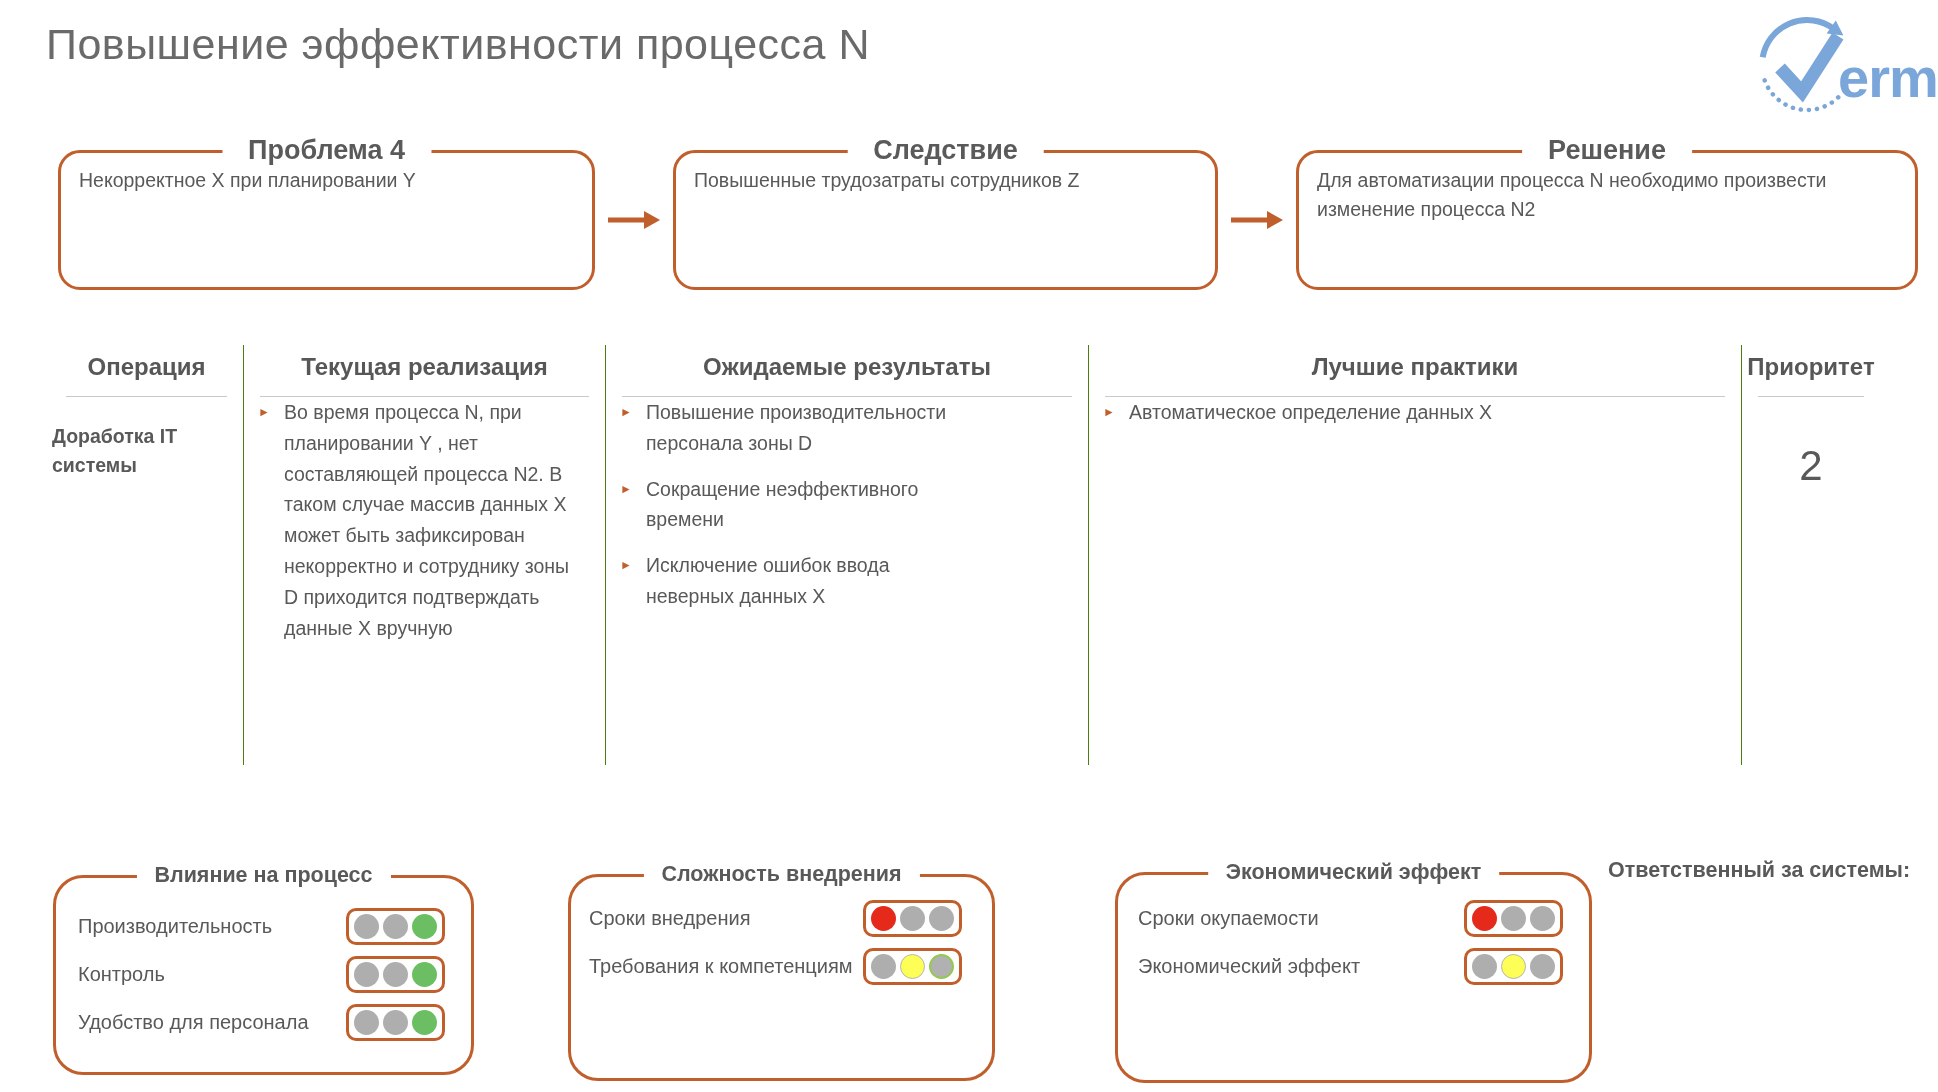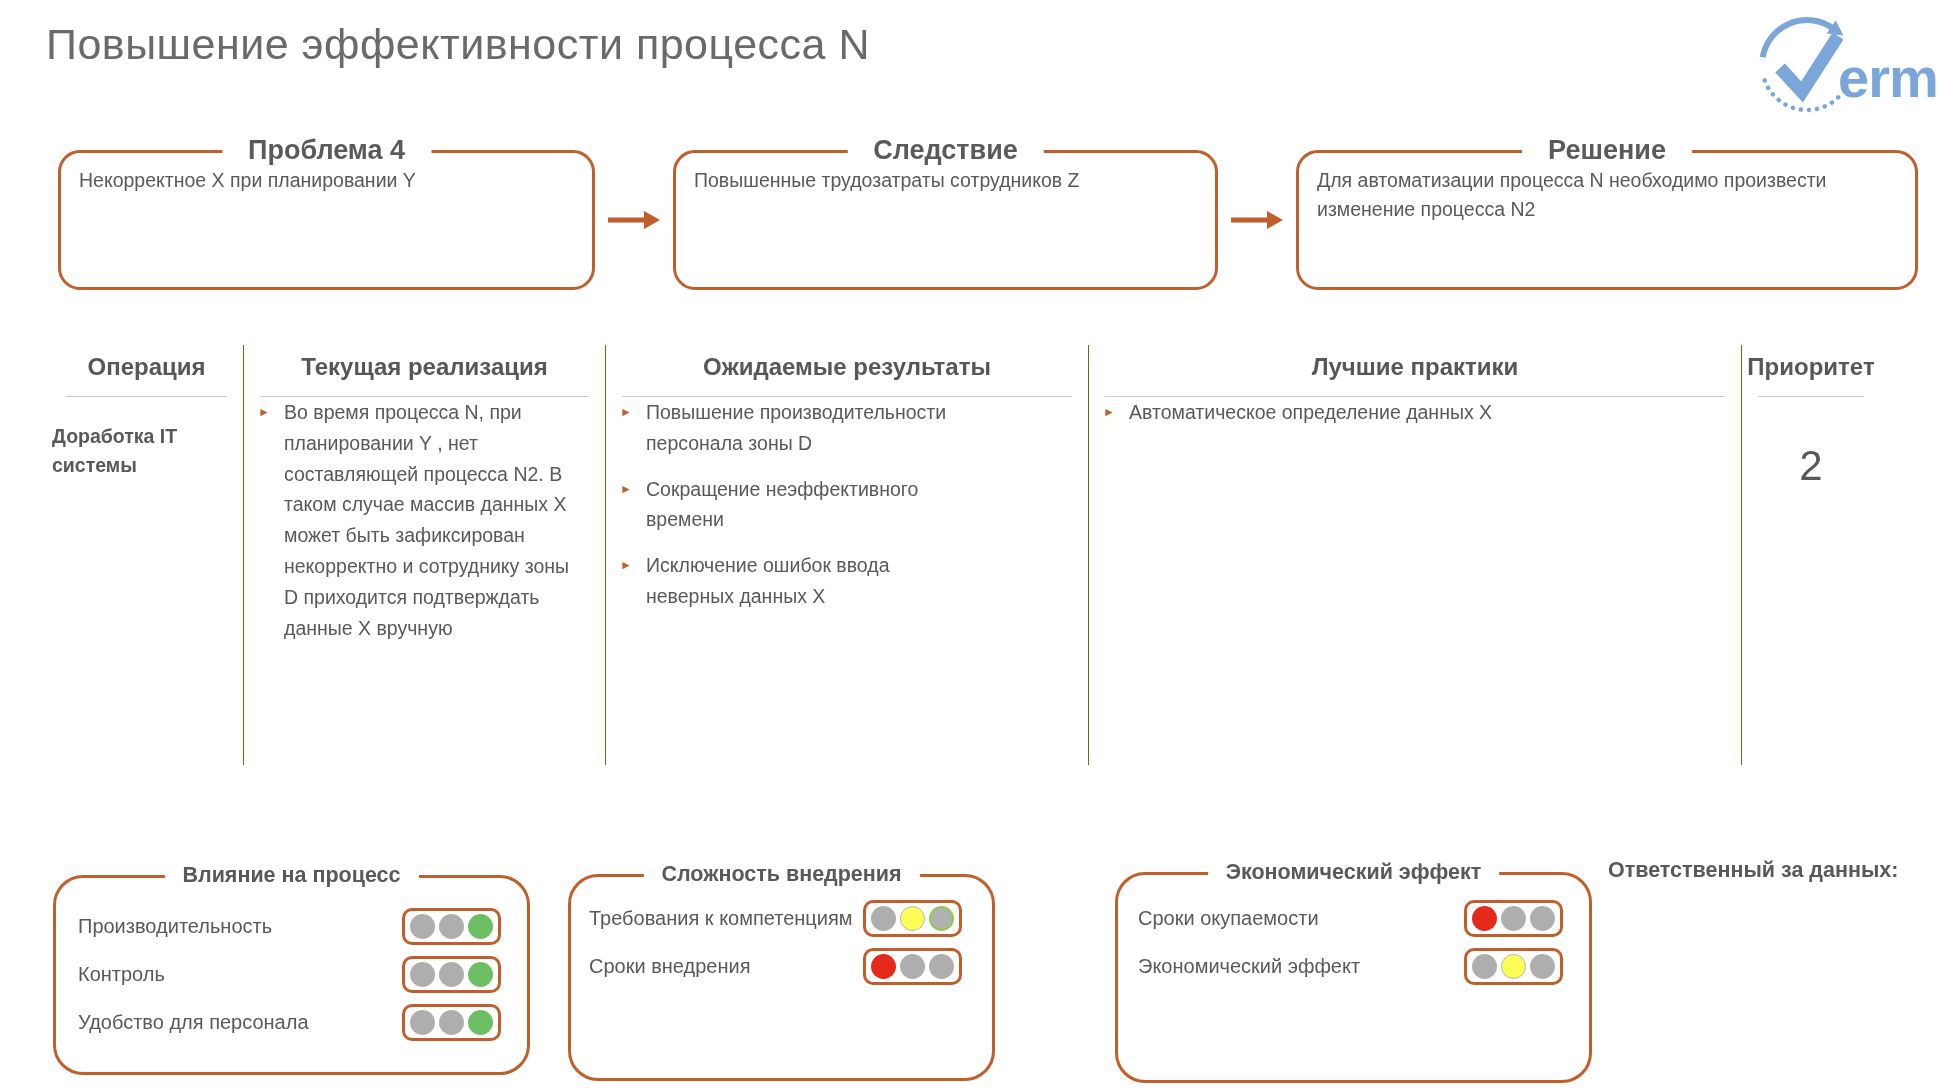--- a/index.html
+++ b/index.html
@@ -39,21 +39,21 @@
   .col-expected .bullet-text{max-width:332px;}
   .col-best .bullet-text{max-width:560px;}
   .priority-val{font-size:42px;color:#595959;text-align:center;padding-top:20px;}
 
   
   .abox{position:absolute;border:3px solid #C05F2C;border-radius:30px;box-sizing:border-box;
         background:#fff;}
   .abox .legend{position:absolute;top:-15px;left:50%;transform:translateX(-50%);
         background:#fff;padding:0 18px;font-size:21.5px;font-weight:700;color:#595959;
         white-space:nowrap;line-height:1.2;}
-  .abox1{left:43px;top:875px;width:477px;height:200px;padding:30px 26px 0 22px;}
+  .abox1{left:43px;top:875px;width:421px;height:200px;padding:30px 26px 0 22px;}
   .abox2{left:558px;top:874px;width:427px;height:207px;padding:23px 30px 0 18px;}
   .abox3{left:1105px;top:872px;width:477px;height:211px;padding:25px 26px 0 20px;}
   .tl-row{display:flex;align-items:center;justify-content:space-between;margin-bottom:11px;}
   .tl-label{font-size:20px;color:#595959;}
   .tl-pill{display:flex;gap:4px;border:3px solid #C05F2C;border-radius:10px;
            padding:3px 5px;background:#fff;flex:none;}
   .dot{width:25px;height:25px;border-radius:50%;box-sizing:border-box;display:block;}
   .dot-gray{background:#AEAEAE;}
   .dot-green{background:#6CBE63;}
   .dot-red{background:#E52A1C;}
@@ -188,33 +188,33 @@
             <span class="dot dot-gray"></span>
             <span class="dot dot-green"></span>
           </span>
         </div>
       </div>
   </div>
   <div class="abox abox2">
     <span class="legend">Сложность внедрения</span>
     <div>
         <div class="tl-row">
+          <span class="tl-label">Сроки внедрения</span>
+          <span class="tl-pill">
+            <span class="dot dot-red"></span>
+            <span class="dot dot-gray"></span>
+            <span class="dot dot-gray"></span>
+          </span>
+        </div>
+        <div class="tl-row">
           <span class="tl-label">Требования к компетенциям</span>
           <span class="tl-pill">
             <span class="dot dot-gray"></span>
             <span class="dot dot-yellow"></span>
             <span class="dot dot-gray-ring-green"></span>
-          </span>
-        </div>
-        <div class="tl-row">
-          <span class="tl-label">Сроки внедрения</span>
-          <span class="tl-pill">
-            <span class="dot dot-red"></span>
-            <span class="dot dot-gray"></span>
-            <span class="dot dot-gray"></span>
           </span>
         </div>
       </div>
   </div>
   <div class="abox abox3">
     <span class="legend">Экономический эффект</span>
     <div>
         <div class="tl-row">
           <span class="tl-label">Сроки окупаемости</span>
           <span class="tl-pill">
@@ -227,15 +227,15 @@
           <span class="tl-label">Экономический эффект</span>
           <span class="tl-pill">
             <span class="dot dot-gray"></span>
             <span class="dot dot-yellow"></span>
             <span class="dot dot-gray"></span>
           </span>
         </div>
       </div>
   </div>
 
-  <div class="responsible">Ответственный за данных:</div>
+  <div class="responsible">Ответственный за системы:</div>
 
 </div>
 
 </body></html>

